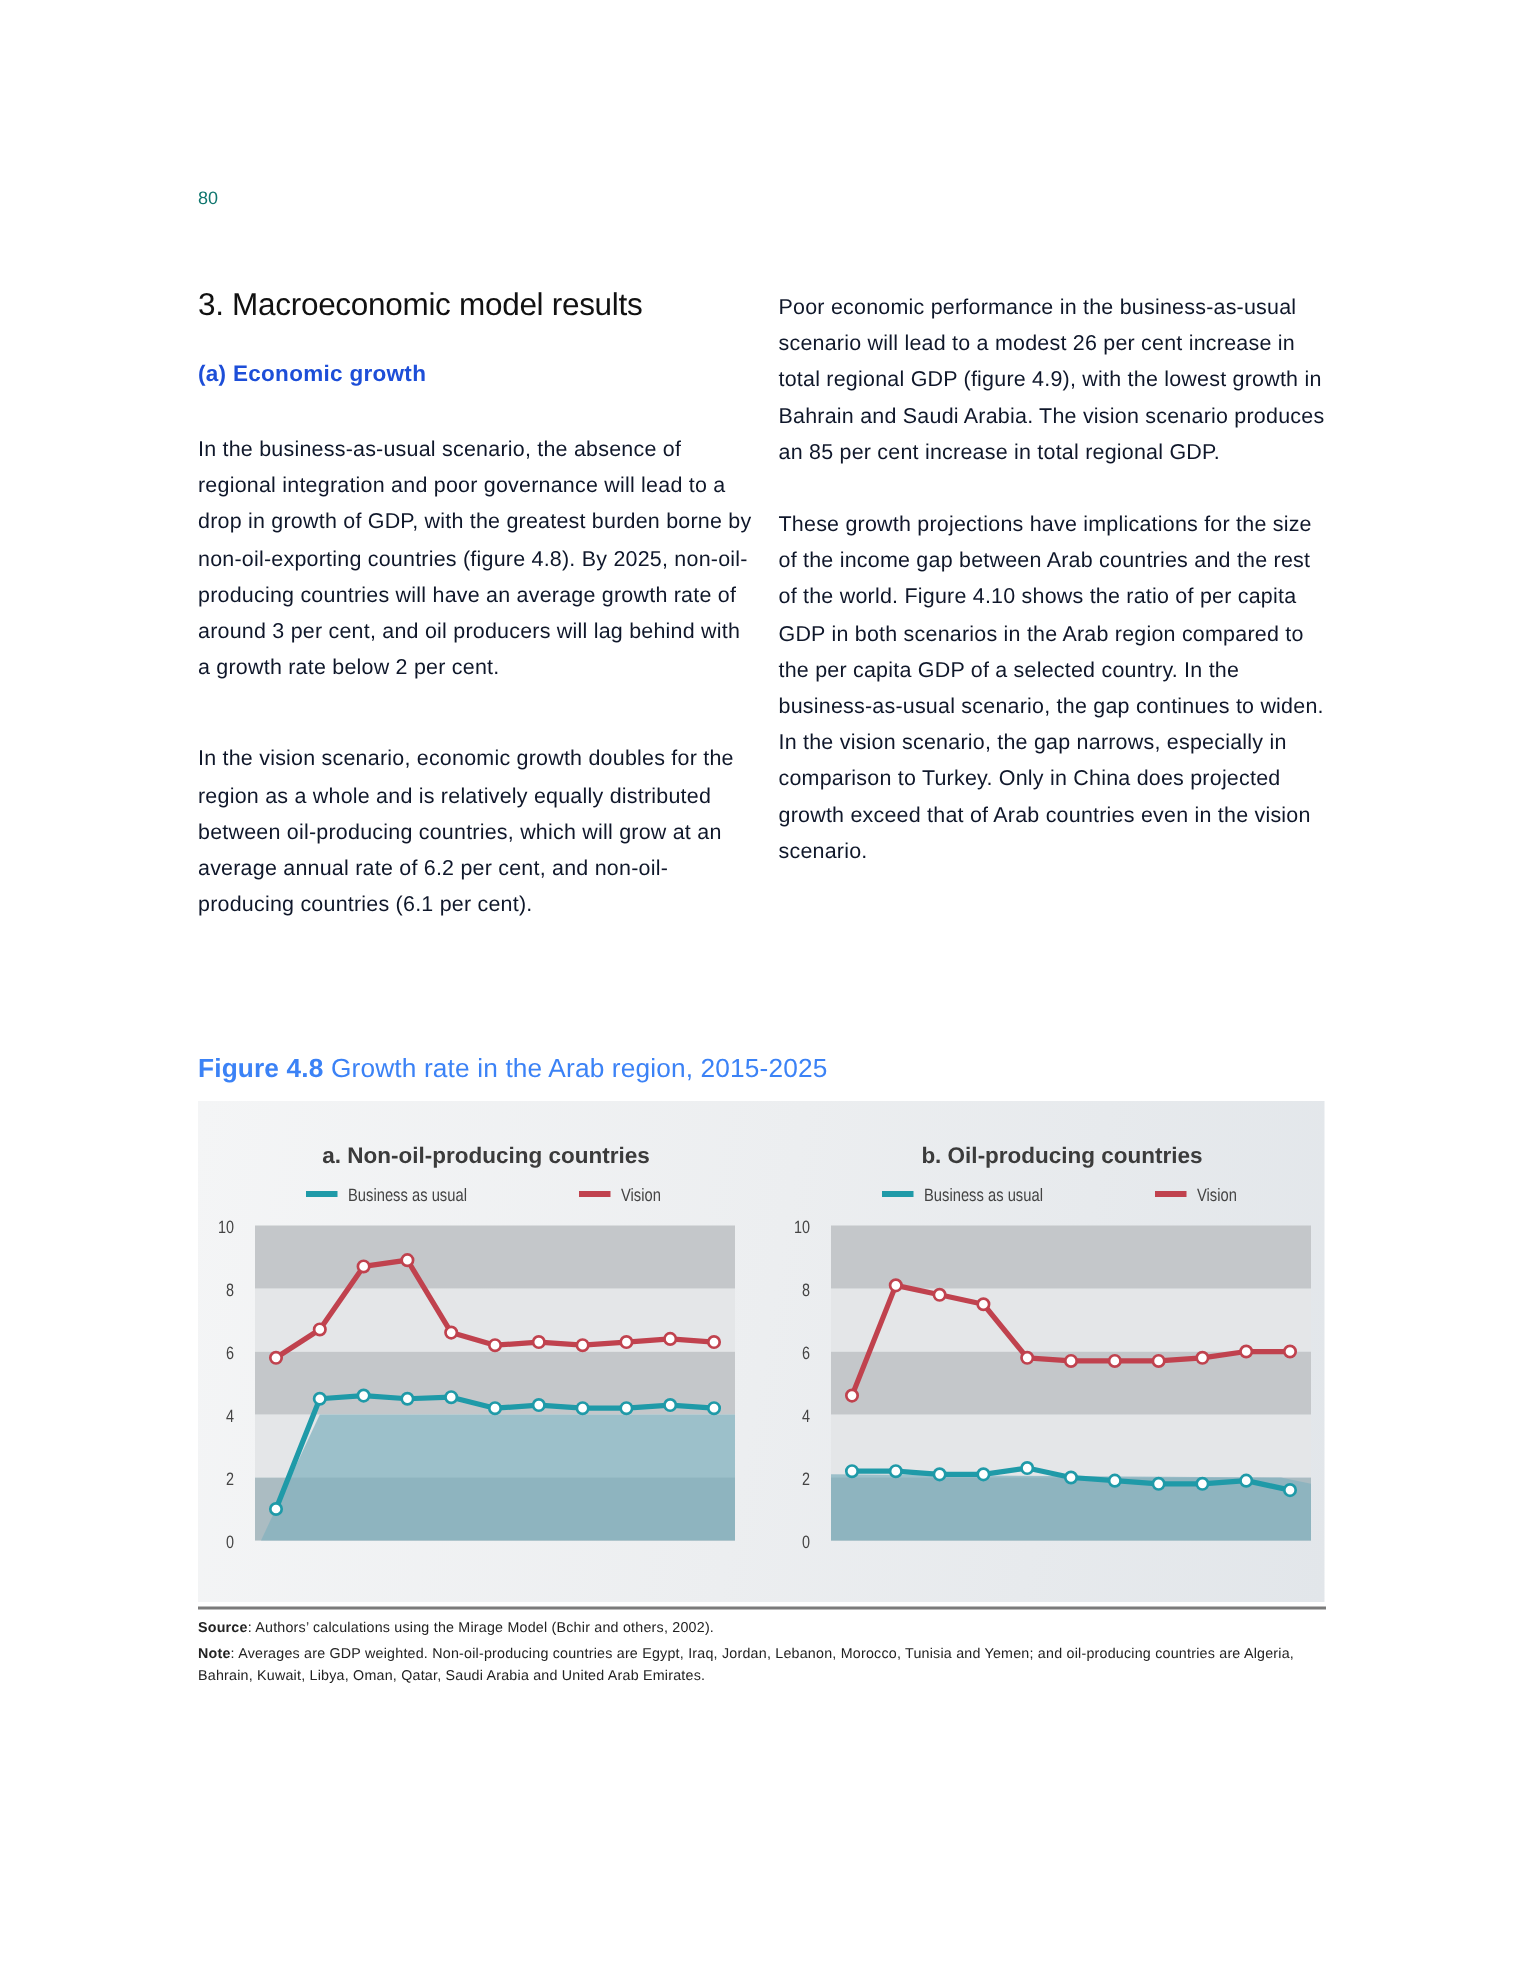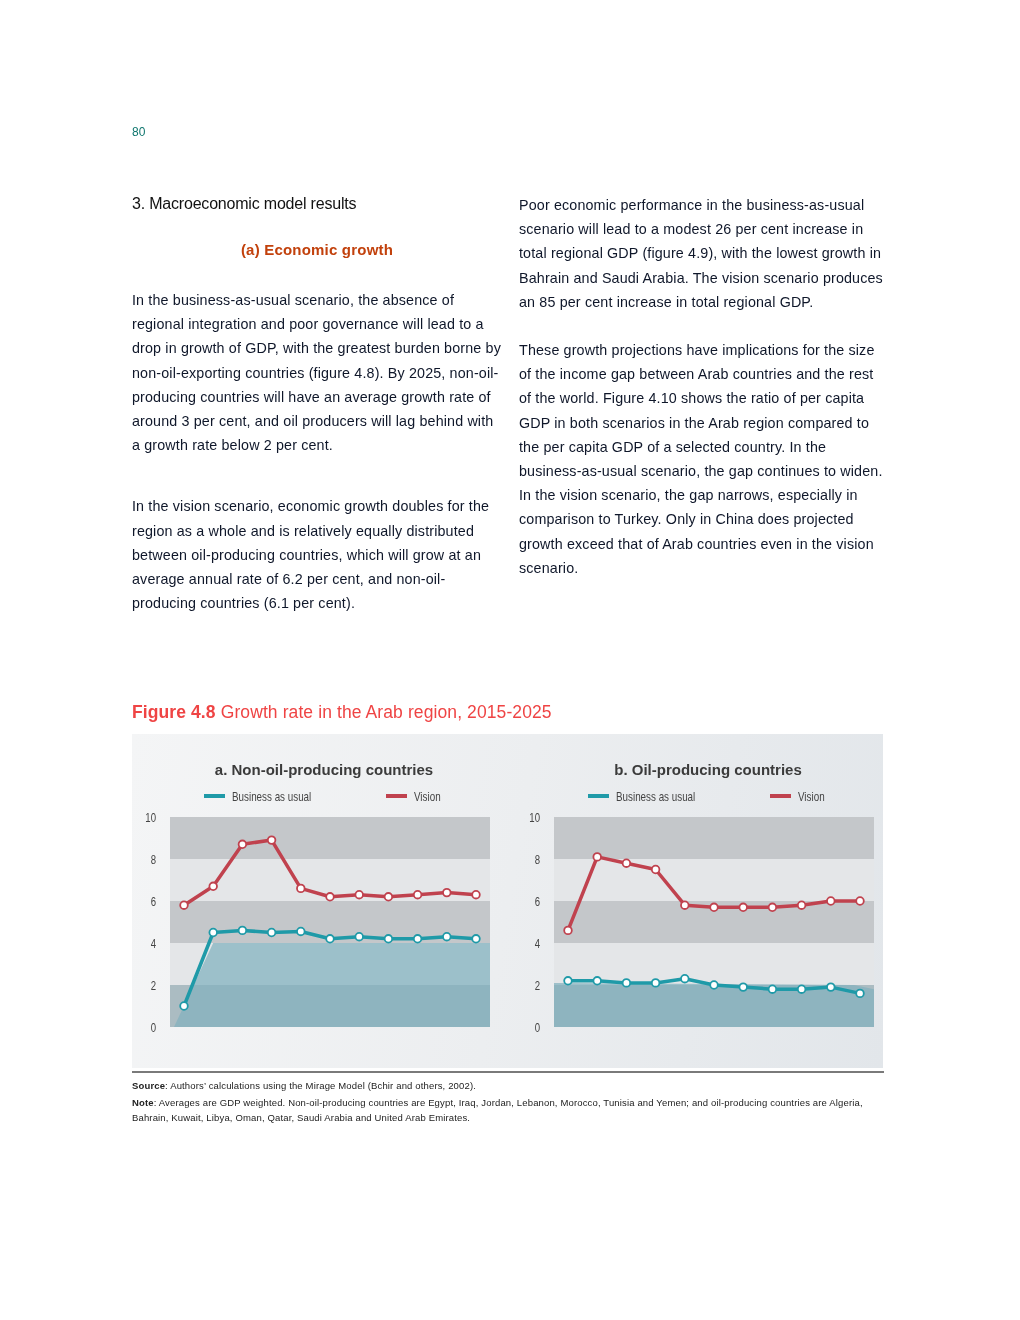--- a/index.html
+++ b/index.html
@@ -8,38 +8,37 @@
     font-family: "Liberation Sans", sans-serif; color: #1a1a1a;
   }
   .page-number {
     position: absolute; left: 132px; top: 125px; font-size: 12px; color: #0f766e;
     font-family: "Liberation Sans Narrow", "Liberation Sans", sans-serif;
   }
   .col { position: absolute; top: 192px; width: 370px; }
   .col-left { left: 132px; }
   .col-right { left: 519px; }
   .section-title {
-    font-size: 16px; font-weight: normal; margin: 0; height: 24px; line-height: 24px;
+    font-size: 21px; font-weight: normal; margin: 0; height: 24px; line-height: 24px;
     letter-spacing: -0.2px; color: #111;
   }
   .subsection-title {
-    font-size: 15px; color: #c2410c; margin: 22px 0 0 0; height: 24px; line-height: 24px;
+    font-size: 15px; color: #1d4ed8; margin: 22px 0 0 0; height: 24px; line-height: 24px;
     letter-spacing: 0.2px;
-    text-align: center;
   }
   .para {
     font-size: 14.3px; line-height: 24.2px; margin: 0; color: #0f172a; letter-spacing: 0.15px;
   }
   .col-left .para.p1 { margin-top: 26px; }
   .col-left .para.p2 { margin-top: 37px; }
   .col-right .para.p1 { margin-top: 1px; }
   .col-right .para.p2 { margin-top: 24px; }
 
   .figure-title {
-    position: absolute; left: 132px; top: 702px; font-size: 17.5px; color: #ef4444;
+    position: absolute; left: 132px; top: 702px; font-size: 17.5px; color: #3b82f6;
     letter-spacing: 0.1px;
   }
   .figure-title b { font-weight: bold; margin-right: 5px; }
 
   .figure-box {
     position: absolute; left: 132px; top: 734px; width: 751px; height: 334px;
     background: linear-gradient(100deg, #f4f5f6 0%, #eceef0 50%, #e2e6ea 100%);
   }
   .figure-rule {
     position: absolute; left: 132px; top: 1071px; width: 752px; height: 2px; background: #7a7a7a;

